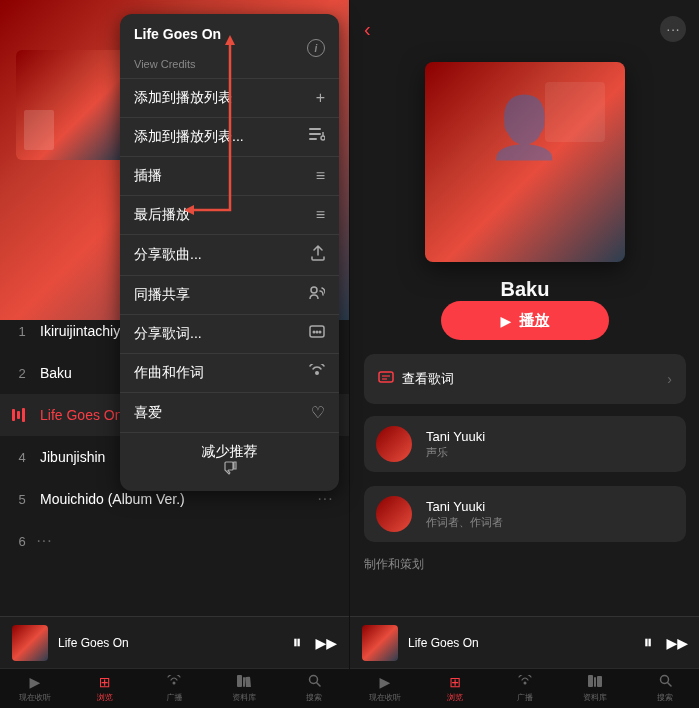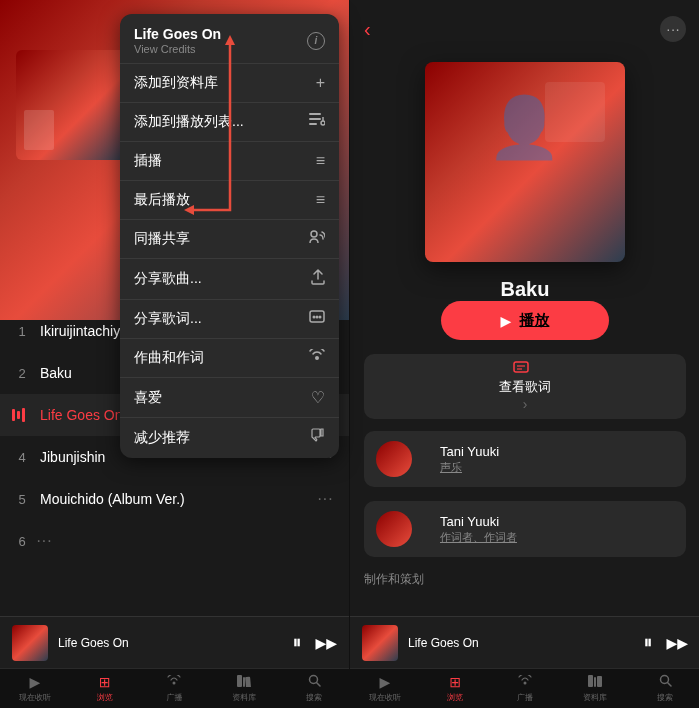--- a/index.html
+++ b/index.html
@@ -91,21 +91,21 @@
 
     .dropdown-title {
       font-size: 14px;
       font-weight: 600;
       color: #fff;
     }
 
     .dropdown-subtitle {
       font-size: 11px;
       color: #888;
-      margin-top: 1px;
+      margin-top: 16px;
     }
 
     .info-icon {
       width: 18px;
       height: 18px;
       border: 1.5px solid #888;
       border-radius: 50%;
       display: flex;
       align-items: center;
       justify-content: center;
@@ -119,20 +119,21 @@
       display: flex;
       align-items: center;
       justify-content: space-between;
       padding: 10px 14px;
       border-bottom: 1px solid #3a3a3a;
       cursor: pointer;
     }
 
     .dropdown-item:last-child {
       border-bottom: none;
+      flex-direction: column;
     }
 
     .dropdown-item-text {
       font-size: 14px;
       color: #fff;
     }
 
     .dropdown-item-icon {
       font-size: 16px;
       color: #aaa;
@@ -377,32 +378,31 @@
       align-items: center;
       gap: 8px;
       margin: 0 auto 14px;
       width: fit-content;
       cursor: pointer;
     }
 
     .play-button-text {
       font-size: 15px;
       font-weight: 600;
-      color: #000000;
+      color: #ffffff;
       text-decoration: underline;
     }
 
     .lyrics-row {
       margin: 0 14px 12px;
       background: #2a2a2a;
       border-radius: 10px;
       display: flex;
       align-items: center;
-      padding: 7px 14px;
-      flex-direction: column;
+      padding: 16px 14px;
     }
 
     .lyrics-icon {
       color: #fc3c44;
       font-size: 14px;
       margin-right: 8px;
     }
 
     .lyrics-text {
       flex: 1;
@@ -433,34 +433,33 @@
 
     .artist-avatar {
       width: 36px;
       height: 36px;
       border-radius: 50%;
       background: linear-gradient(135deg, #8b0000, #e74c3c);
       flex-shrink: 0;
     }
 
     .artist-info {
-      margin-left: 28px;
+      margin-left: 14px;
     }
 
     .artist-name {
       font-size: 13px;
       color: #fff;
       font-weight: 500;
     }
 
     .artist-role {
       font-size: 11px;
       color: #888;
       margin-top: 1px;
-      text-decoration: underline;
     }
 
     .right-bottom-player {
       position: absolute;
       bottom: 40px;
       left: 0; right: 0;
       height: 52px;
       background: #1e1e1e;
       display: flex;
       align-items: center;
@@ -504,21 +503,21 @@
     <div class="dropdown-overlay">
       <div class="dropdown-header">
         <div class="dropdown-title-group">
           <span class="dropdown-title">Life Goes On</span>
           <span class="dropdown-subtitle">View Credits</span>
         </div>
         <div class="info-icon">i</div>
       </div>
 
       <div class="dropdown-item">
-        <span class="dropdown-item-text">添加到资料库</span>
+        <span class="dropdown-item-text">添加到播放列表</span>
         <span class="dropdown-item-icon">+</span>
       </div>
       <div class="dropdown-item">
         <span class="dropdown-item-text">添加到播放列表...</span>
         <span class="dropdown-item-icon">
           <svg width="16" height="14" viewBox="0 0 16 14" fill="#aaa">
             <rect x="0" y="0" width="12" height="2" rx="1"></rect>
             <rect x="0" y="5" width="12" height="2" rx="1"></rect>
             <rect x="0" y="10" width="8" height="2" rx="1"></rect>
             <circle cx="14" cy="10" r="2" fill="none" stroke="#aaa" stroke-width="1.5"></circle>
@@ -528,35 +527,35 @@
       </div>
       <div class="dropdown-item">
         <span class="dropdown-item-text">插播</span>
         <span class="dropdown-item-icon">≡</span>
       </div>
       <div class="dropdown-item">
         <span class="dropdown-item-text">最后播放</span>
         <span class="dropdown-item-icon">≡</span>
       </div>
       <div class="dropdown-item">
+        <span class="dropdown-item-text">分享歌曲...</span>
+        <span class="dropdown-item-icon">
+          <svg width="14" height="16" viewBox="0 0 14 16" fill="none">
+            <path d="M7 1v9M3 5l4-4 4 4M1 12v2a1 1 0 001 1h10a1 1 0 001-1v-2" stroke="#aaa" stroke-width="1.5" stroke-linecap="round"></path>
+          </svg>
+        </span>
+      </div>
+      <div class="dropdown-item">
         <span class="dropdown-item-text">同播共享</span>
         <span class="dropdown-item-icon">
           <svg width="16" height="14" viewBox="0 0 16 14" fill="#aaa">
             <circle cx="5" cy="4" r="3" fill="none" stroke="#aaa" stroke-width="1.5"></circle>
             <path d="M1 13c0-3 2-4 4-4s4 1 4 4" stroke="#aaa" stroke-width="1.5" fill="none"></path>
             <path d="M11 5c1 0 3 1 3 4" stroke="#aaa" stroke-width="1.5" fill="none" stroke-linecap="round"></path>
             <path d="M13 2c1.5.5 3 2 3 5" stroke="#aaa" stroke-width="1.5" fill="none" stroke-linecap="round"></path>
-          </svg>
-        </span>
-      </div>
-      <div class="dropdown-item">
-        <span class="dropdown-item-text">分享歌曲...</span>
-        <span class="dropdown-item-icon">
-          <svg width="14" height="16" viewBox="0 0 14 16" fill="none">
-            <path d="M7 1v9M3 5l4-4 4 4M1 12v2a1 1 0 001 1h10a1 1 0 001-1v-2" stroke="#aaa" stroke-width="1.5" stroke-linecap="round"></path>
           </svg>
         </span>
       </div>
       <div class="dropdown-item">
         <span class="dropdown-item-text">分享歌词...</span>
         <span class="dropdown-item-icon">
           <svg width="16" height="14" viewBox="0 0 16 14" fill="none">
             <rect x="1" y="1" width="14" height="11" rx="2" stroke="#aaa" stroke-width="1.5"></rect>
             <circle cx="5" cy="7" r="1.5" fill="#aaa"></circle>
             <circle cx="8" cy="7" r="1.5" fill="#aaa"></circle>

